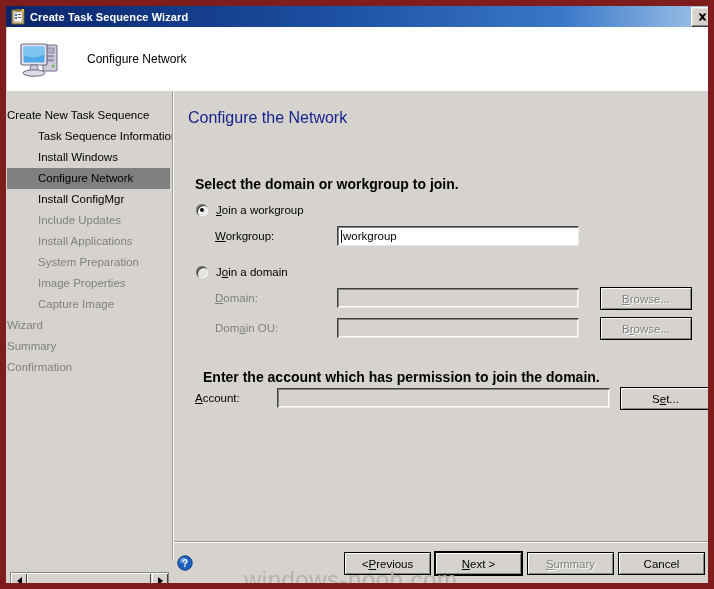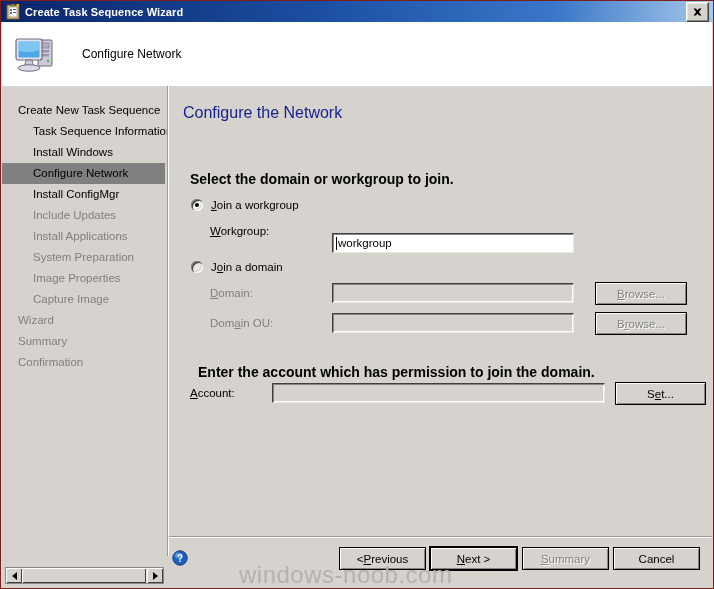--- a/index.html
+++ b/index.html
@@ -12,21 +12,21 @@
     font-size: 11px;
     -webkit-font-smoothing: none;
   }
   #window {
     position: relative;
     width: 714px;
     height: 589px;
     background: #d6d3ce;
     overflow: hidden;
     box-sizing: border-box;
-    border: 1px solid #7f1d1d;
+    border: 6px solid #7f1d1d;
   }
 
   
   #titlebar {
     position: absolute;
     left: 0; top: 0;
     width: 712px;
     height: 21px;
     background: linear-gradient(to right, #0a246a 0%, #1c4fa1 45%, #3a77c8 78%, #a6c8ea 100%);
     display: flex;
@@ -92,21 +92,21 @@
     padding-top: 14px;
     box-sizing: border-box;
     overflow: hidden;
   }
   .nav-item {
     height: 21px;
     line-height: 21px;
     font-size: 11.5px;
     color: #000000;
     white-space: nowrap;
-    padding-left: 16px;
+    padding-left: 0;
     box-sizing: border-box;
     cursor: default;
   }
   .nav-item.sub { padding-left: 31px; }
   .nav-item.dim { color: #808080; }
   .nav-item.selected {
     background: #808080;
     color: #000000;
     width: 163px;
   }
@@ -219,21 +219,21 @@
     color: #808080;
     cursor: default;
   }
   .tf .caret {
     display: inline-block;
     width: 1px;
     height: 13px;
     background: #000000;
     margin-right: 1px;
   }
-  #tf-workgroup { left: 163px; top: 135px; width: 242px; margin-top: 12px; }
+  #tf-workgroup { left: 163px; top: 135px; width: 242px; }
   #tf-domain    { left: 163px; top: 197px; width: 242px; }
   #tf-domainou  { left: 163px; top: 227px; width: 242px; }
   #tf-account   { left: 103px; top: 297px; width: 333px; }
 
   
   .btn {
     position: absolute;
     height: 23px;
     background: #d6d3ce;
     border: 1px solid #000000;

